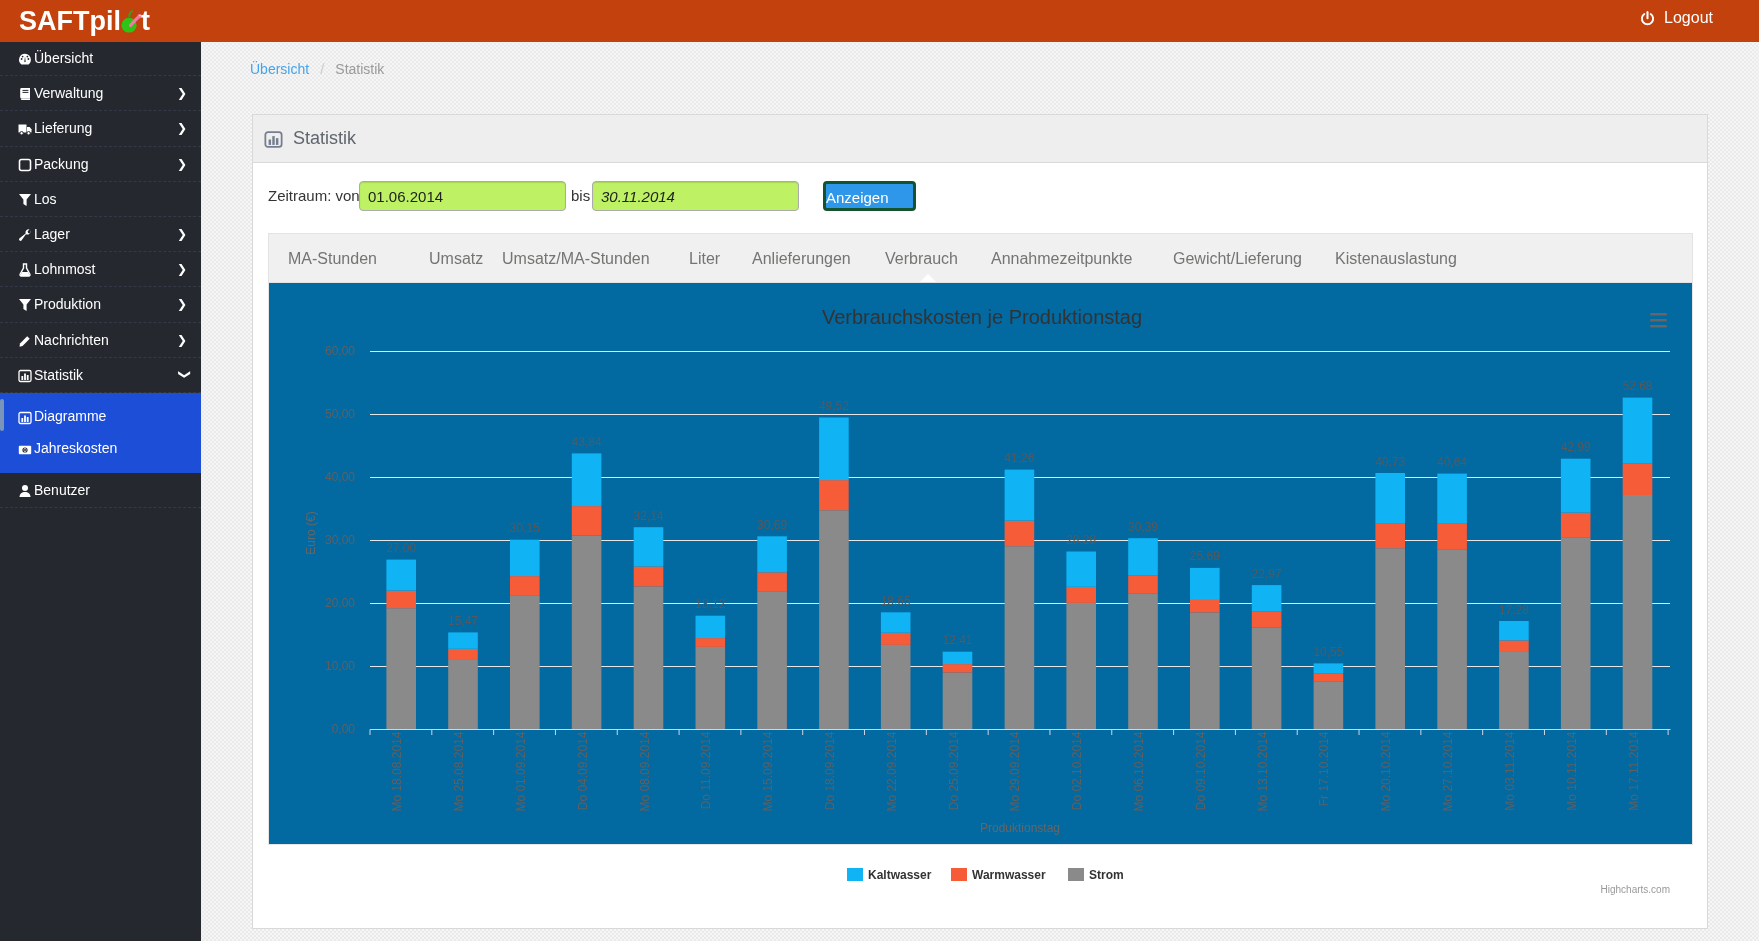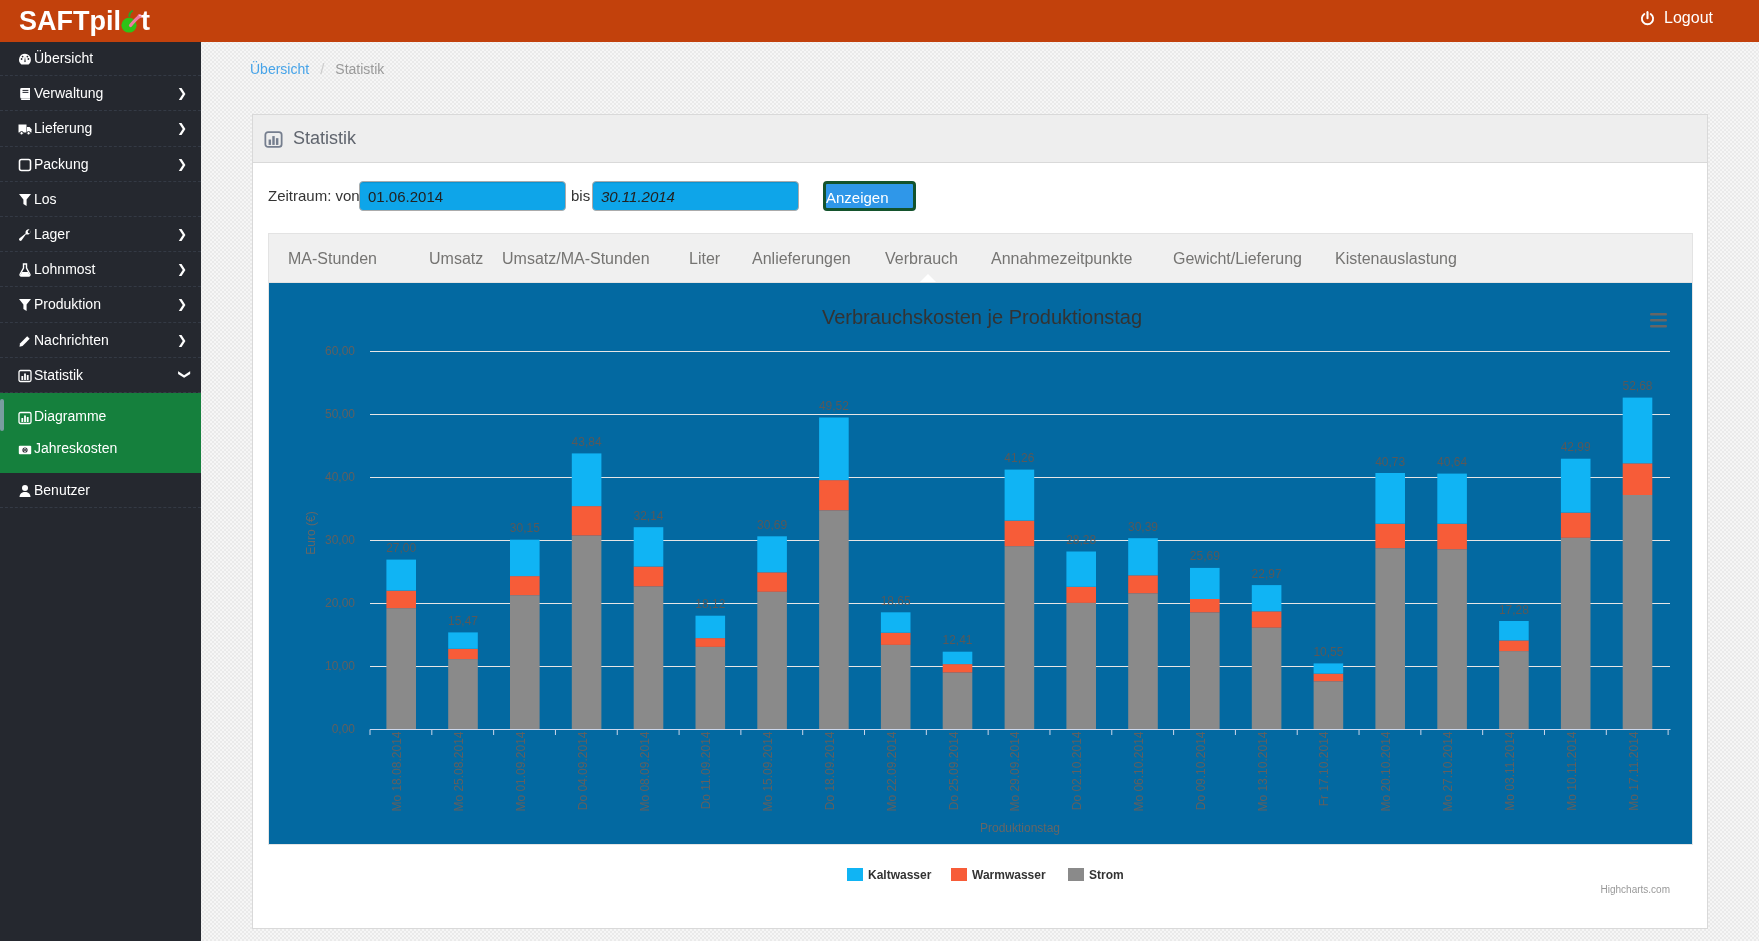--- a/index.html
+++ b/index.html
@@ -8,33 +8,33 @@
  background-size:4px 4px;background-position:0 0,2px 2px}
 #topbar{position:absolute;left:0;top:0;width:1759px;height:42px;background:#c2410c}
 .logo{position:absolute;left:19px;top:5px;font-size:27px;font-weight:bold;color:#fff}
 #logout{position:absolute;right:46px;top:9px;color:#fff;font-size:16px}
 #logout svg{vertical-align:-3px;margin-right:9px}
 #sidebar{position:absolute;left:0;top:0;width:201px;bottom:0;background:#25282f}
 #menu{position:absolute;left:0;top:41px;width:201px}
 .mi{position:relative;height:35.2px;line-height:35px;color:#fff;font-size:14px;padding-left:34px;border-bottom:1px dashed #343a45}
 .mi .ic{position:absolute;left:18px;top:11px;width:14px;height:14px}
 .mi .chev{position:absolute;right:14px;top:0;font-size:12px;color:#fff}
-#submenu{background:#15803d;padding:7px 12px 9px 0}
+#submenu{background:#1d4ed8;padding:7px 12px 9px 0}
 #submenu .mi{height:32px;line-height:32px;border-bottom:none}
 #scrollthumb{position:absolute;left:0;top:358px;width:4px;height:32px;background:#8aa2b2;border-radius:2px;opacity:.85}
 .crumb{position:absolute;left:250px;top:60px;font-size:14px}
 .crumb a{color:#47a4e9;text-decoration:none}
 .crumb .sep{color:#ccc;padding:0 11px;font-size:15px}
 .crumb .cur{color:#9a9a9a}
 #panel{position:absolute;left:252px;top:114px;width:1456px;height:815px;background:#fff;border:1px solid #d9d9d9}
 #phead{position:absolute;left:0;top:0;width:100%;height:48px;background:#eeeeee;border-bottom:1px solid #d9d9d9}
 #phead .t{position:absolute;left:40px;top:13px;font-size:18px;color:#60656e}
 #phead .ic{position:absolute;left:11px;top:15px}
 .flabel{position:absolute;top:72px;font-size:15px;color:#333}
-.finput{position:absolute;top:66px;height:30px;width:207px;border:1px solid #ababab;border-radius:4px;font-size:15px;color:#222;padding-left:8px;font-family:"Liberation Sans",sans-serif;background:#0ea5e9;box-shadow:inset 0 1px 1px rgba(0,0,0,.12)}
+.finput{position:absolute;top:66px;height:30px;width:207px;border:1px solid #ababab;border-radius:4px;font-size:15px;color:#222;padding-left:8px;font-family:"Liberation Sans",sans-serif;background:#bef264;box-shadow:inset 0 1px 1px rgba(0,0,0,.12)}
 #btn{position:absolute;left:570px;top:66px;width:93px;height:30px;background:#2f97e9;border:3px solid #14532d;border-radius:4px;color:#fff;font-size:15px;text-align:left;line-height:28px}
 #tabsbar{position:absolute;left:15px;top:118px;width:1425px;height:50px;background:#f0f0f0;border:1px solid #e3e3e3}
 .tab{position:absolute;top:0;height:48px;line-height:50px;font-size:16px;color:#757472}
 #notch{position:absolute;left:651px;top:40px;width:0;height:0;border-left:8px solid rgba(0,0,0,0);border-right:8px solid rgba(0,0,0,0);border-bottom:8px solid #fff}
 #tabcontent{position:absolute;left:15px;top:168px;width:1425px;height:562px;background:#0369a1;border:1px solid #e5e5e5;border-top:none;overflow:visible}
 </style></head>
 <body>
 <div id="sidebar"></div>
 <div id="topbar">
  <div class="logo">SAFTpil<svg width="24" height="30" viewBox="0 0 24 30" style="vertical-align:-5px;margin:0 -2px">

